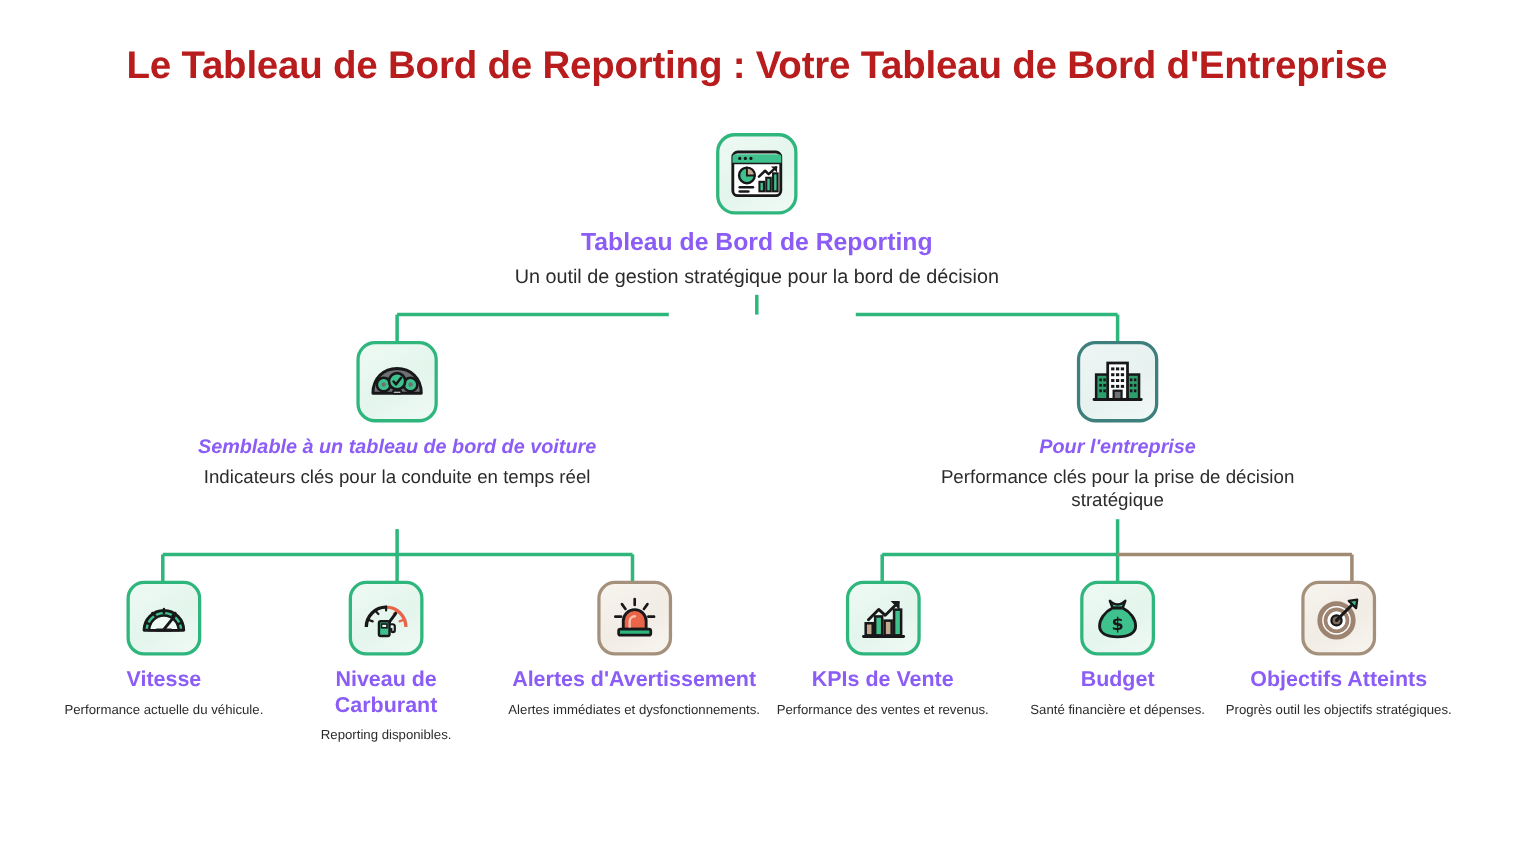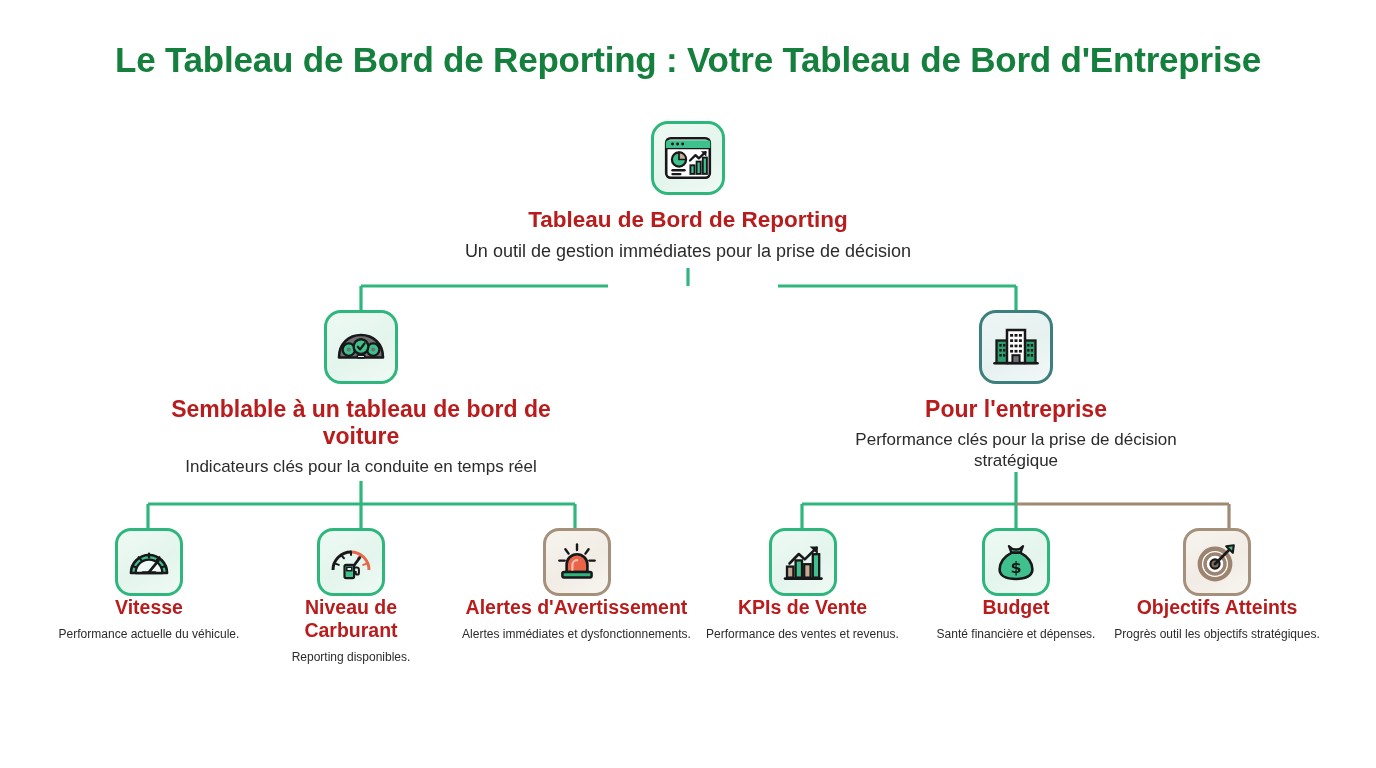--- a/index.html
+++ b/index.html
@@ -9,21 +9,21 @@
     font-family: "Liberation Sans", sans-serif;
     overflow: hidden;
   }
   #stage { position: relative; width: 1376px; height: 768px; background: #ffffff; }
 
   
   .page-title {
     position: absolute; left: 0; top: 40px; width: 1376px;
     text-align: center;
     font-size: 35px; font-weight: 700; letter-spacing: -0.2px;
-    color: #15803d;
+    color: #b91c1c;
   }
 
   
   .wires { position: absolute; left: 0; top: 0; width: 1376px; height: 768px; pointer-events: none; }
 
   
   .node { position: absolute; text-align: center; }
 
   .icon-box {
     width: 74px; height: 74px;
@@ -33,41 +33,41 @@
     margin: 0 auto;
     display: flex; align-items: center; justify-content: center;
     position: relative;
   }
   .icon-box.small { width: 68px; height: 68px; border-radius: 16px; border-width: 3px; }
   .icon-box.teal  { border-color: #3c7f7d; background: linear-gradient(150deg,#eef6f5 0%,#e6f1f0 55%,#f2f9f8 100%); }
   .icon-box.tan   { border-color: #a5907b; background: linear-gradient(150deg,#f7f4ef 0%,#f1ece4 55%,#f8f5f0 100%); }
 
   .node-title {
     font-weight: 700;
-    color: #b91c1c;
+    color: #8b5cf6;
     line-height: 1.18;
   }
   .node-sub {
     color: #2b2b2b;
     line-height: 1.22;
   }
 
   
   #node-root { left: 438px; top: 121px; width: 500px; }
   #node-root .node-title { font-size: 22.5px; margin-top: 12px; }
   #node-root .node-sub   { font-size: 18px; margin-top: 7px; }
 
   
-  .branch .node-title { font-size: 23px; margin-top: 12px; }
+  .branch .node-title { font-size: 18px; margin-top: 12px; font-style: italic; }
   .branch .node-sub   { font-size: 17px; margin-top: 7px; }
   #node-car   { left: 141px; top: 310px; width: 440px; }
   #node-corp  { left: 821px; top: 310px; width: 390px; }
 
   
-  .leaf .node-title { font-size: 19.5px; }
+  .leaf .node-title { font-size: 19.5px; margin-top: 11px; }
   .leaf .node-sub   { font-size: 12px; margin-top: 8px; }
   #leaf-speed   { left:  35px; top: 528px; width: 228px; }
   #leaf-fuel    { left: 262px; top: 528px; width: 178px; }
   #leaf-warn    { left: 455px; top: 528px; width: 243px; }
   #leaf-kpi     { left: 700px; top: 528px; width: 205px; }
   #leaf-budget  { left: 906px; top: 528px; width: 220px; }
   #leaf-goals   { left: 1108px; top: 528px; width: 218px; }
 
   svg.gl { display: block; }
 </style>
@@ -126,21 +126,21 @@
 
         <rect x="26.4" y="29.3" width="4.1" height="8.6" fill="#3fc18d" stroke="#18181a" stroke-width="1.9"></rect>
         <rect x="32.6" y="25.6" width="4.1" height="12.3" fill="#3fc18d" stroke="#18181a" stroke-width="1.9"></rect>
         <rect x="38.8" y="21.6" width="4.1" height="16.3" fill="#3fc18d" stroke="#18181a" stroke-width="1.9"></rect>
 
         <path d="M26 24.5 L31.5 19.2 L34.8 22.3 L41.5 16.2" stroke="#18181a" stroke-width="2.3" fill="none" stroke-linecap="round" stroke-linejoin="round"></path>
         <path d="M36.9 15.3 L42.4 15.3 L42.4 20.8 Z" fill="#18181a"></path>
       </svg>
     </div>
     <div class="node-title">Tableau de Bord de Reporting</div>
-    <div class="node-sub">Un outil de gestion immédiates pour la prise de décision</div>
+    <div class="node-sub">Un outil de gestion stratégique pour la bord de décision</div>
   </div>
 
   <div class="node branch" id="node-car">
     <div class="icon-box">
       <svg class="gl" width="50" height="34" viewBox="0 0 50 34">
         <path d="M3 27.5 C3 13.5 13 5 25 5 C37 5 47 13.5 47 27.5 Z" fill="#6e7274" stroke="#18181a" stroke-width="2.6" stroke-linejoin="round"></path>
         <circle cx="12.8" cy="19.6" r="6.2" fill="#3fc18d" stroke="#18181a" stroke-width="2.3"></circle>
         <circle cx="12.8" cy="19.6" r="2" fill="#6e7274"></circle>
         <circle cx="37.2" cy="19.6" r="6.2" fill="#3fc18d" stroke="#18181a" stroke-width="2.3"></circle>
         <circle cx="37.2" cy="19.6" r="2" fill="#6e7274"></circle>

